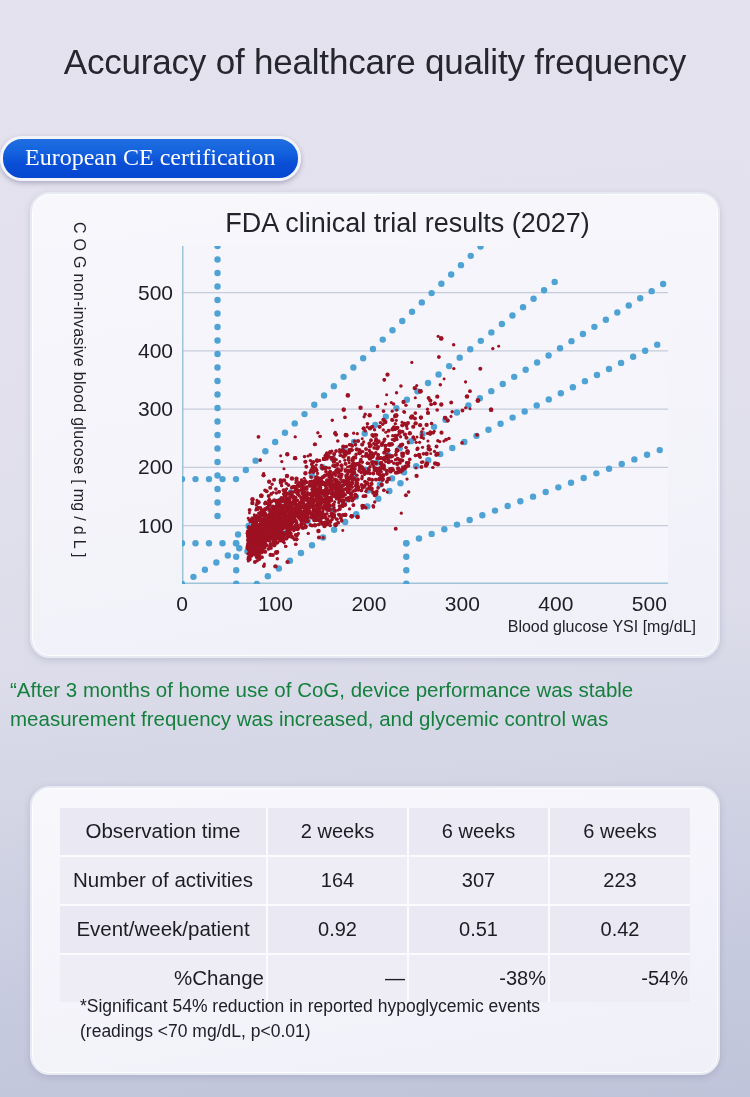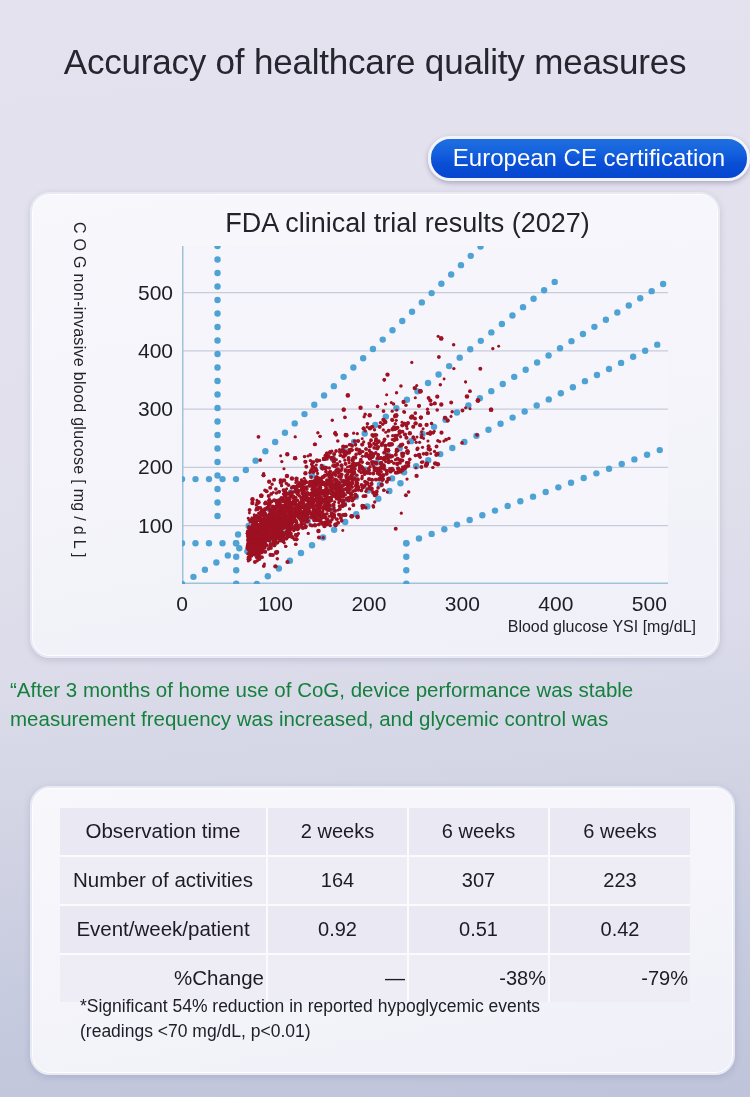--- a/index.html
+++ b/index.html
@@ -33,21 +33,22 @@
     letter-spacing: -0.2px;
     color: #26262e;
     white-space: nowrap;
   }
 
   
   .badge-wrap {
     position: absolute;
     top: 136px;
     left: 0; right: 0;
-    text-align: right;
+    text-align: left;
+    font-family: Liberation Serif, serif;
   }
   .badge {
     display: inline-block;
     padding: 6px 22px 8px 22px;
     border-radius: 22px;
     background: linear-gradient(180deg, #1f6fe0 0%, #1461de 35%, #0a4fd6 62%, #0546cf 100%);
     border: 3px solid #f3f3fa;
     box-shadow: 0 2px 5px rgba(60,60,110,0.35);
     color: #ffffff;
     font-size: 24px;
@@ -148,21 +149,20 @@
     line-height: 28.5px;
     color: #15803d;
   }
 
   
   #table-card {
     left: 30px;
     top: 786px;
     width: 686px;
     height: 285px;
-    padding-left: 15px;
   }
 
   table.stats {
     position: absolute;
     left: 28px;
     top: 20px;
     width: 630px;
     border-collapse: collapse;
     table-layout: fixed;
   }
@@ -189,21 +189,21 @@
     left: 48px;
     top: 206px;
     font-size: 17.5px;
     line-height: 25px;
     color: #20202a;
   }
 </style>
 </head>
 <body>
 
-<div class="page-title">Accuracy of healthcare quality measures</div>
+<div class="page-title">Accuracy of healthcare quality frequency</div>
 
 <div class="badge-wrap">
   <span class="badge">European CE certification</span>
 </div>
 
 <div class="card" id="chart-card">
 
   <div class="chart-title">FDA clinical trial results (2027)</div>
 
   <div class="ylabel">C O G non-invasive blood glucose [ mg / d L ]</div>
@@ -3071,21 +3071,21 @@
         <tr>
           <td class="rowhead">Event/week/patient</td>
           <td>0.92</td>
           <td>0.51</td>
           <td>0.42</td>
         </tr>
         <tr>
           <td class="rowhead">%Change</td>
           <td>—</td>
           <td>-38%</td>
-          <td>-79%</td>
+          <td>-54%</td>
         </tr>
       </tbody>
   </table>
   <div class="footnote">
     <div>*Significant 54% reduction in reported hypoglycemic events</div>
     <div>(readings &lt;70 mg/dL, p&lt;0.01)</div>
   </div>
 </div>
 
 </body></html>

